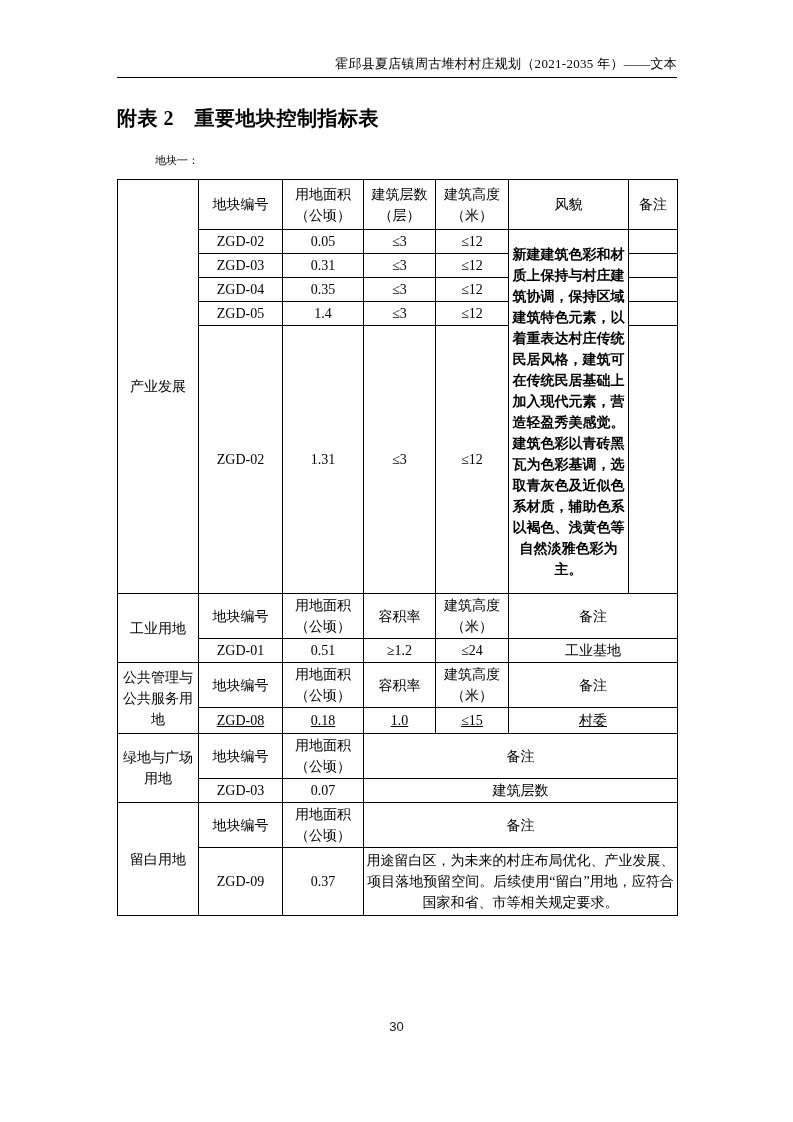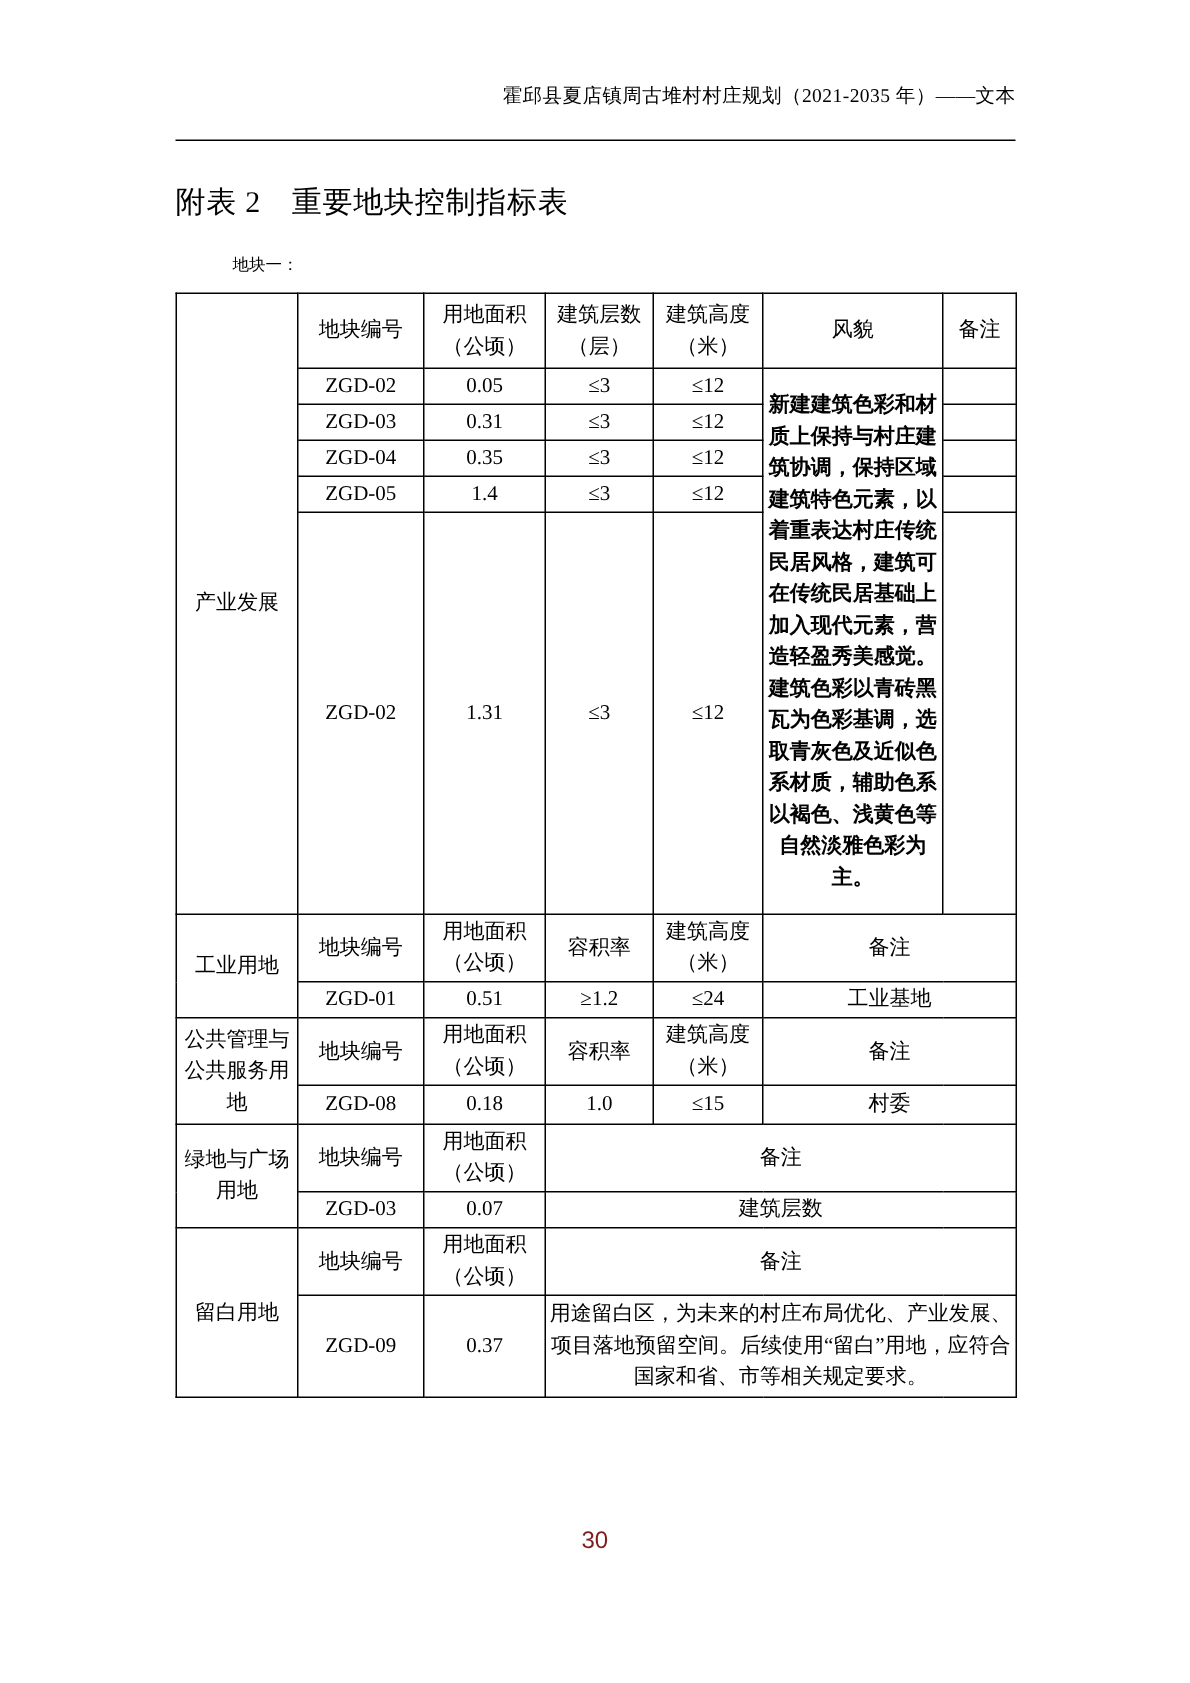--- a/index.html
+++ b/index.html
@@ -16,28 +16,28 @@
   .content {
     position: absolute;
     left: 117px;
     top: 55px;
     width: 560px;
   }
   .doc-header {
     text-align: right;
     font-size: 13px;
     line-height: 17px;
-    padding-bottom: 21px;
+    padding-bottom: 5px;
     border-bottom: 1px solid #000000;
     letter-spacing: 0.3px;
   }
   .doc-title {
     margin-top: 27px;
     font-size: 20px;
-    font-weight: normal;
+    font-weight: bold;
     letter-spacing: 0.5px;
   }
   .doc-subtitle {
     margin-top: 21px;
     margin-left: 38px;
     font-size: 11px;
   }
   table.spec {
     margin-top: 11px;
     width: 560px;
@@ -54,32 +54,32 @@
     line-height: 21px;
     overflow: hidden;
   }
   td.cat { padding: 0 11px; }
   td.cat-top { vertical-align: top; padding-top: 6px; }
   td.style-cell { line-height: 22px; padding: 2px 5px; font-weight: bold; }
   td.note-long { line-height: 22px; padding: 2px 8px; }
   tr.rh  { height: 50px; }
   tr.rh2 { height: 43px; }
   tr.rs  { height: 24px; }
-  tr.rs2 { height: 26px; }
+  tr.rs2 { height: 26px; text-decoration: underline; }
   tr.rb  { height: 268px; }
   tr.rl  { height: 68px; }
   .page-number {
     position: absolute;
     top: 1019px;
     left: 0;
     width: 100%;
     text-align: center;
     font-family: "Liberation Sans", sans-serif;
-    font-size: 16px;
-    color: #7f1d1d;
+    font-size: 13px;
+    color: #0f172a;
   }
 </style>
 </head>
 <body>
 
 <div class="page">
   <div class="content">
 
     <div class="doc-header">霍邱县夏店镇周古堆村村庄规划（2021-2035 年）——文本</div>
 

